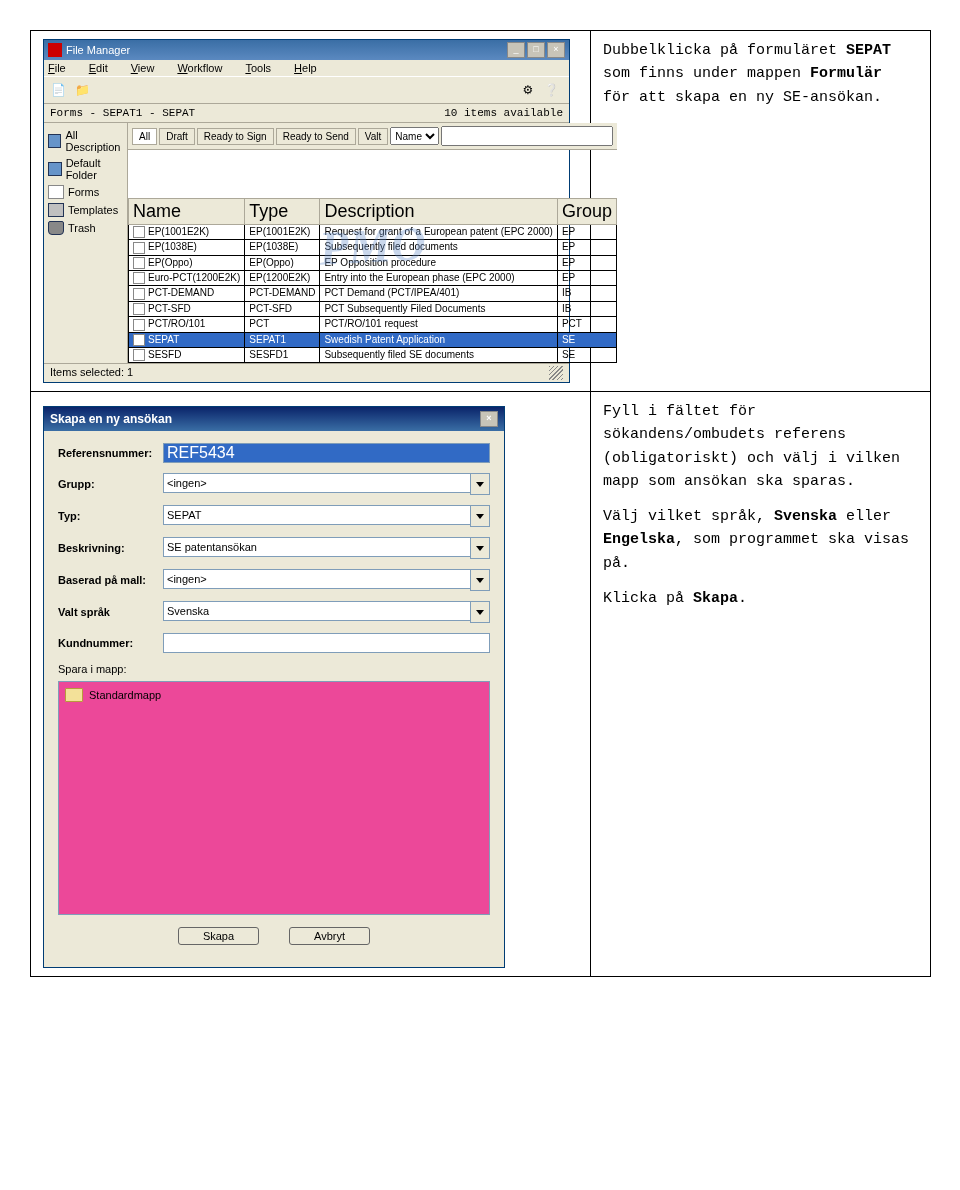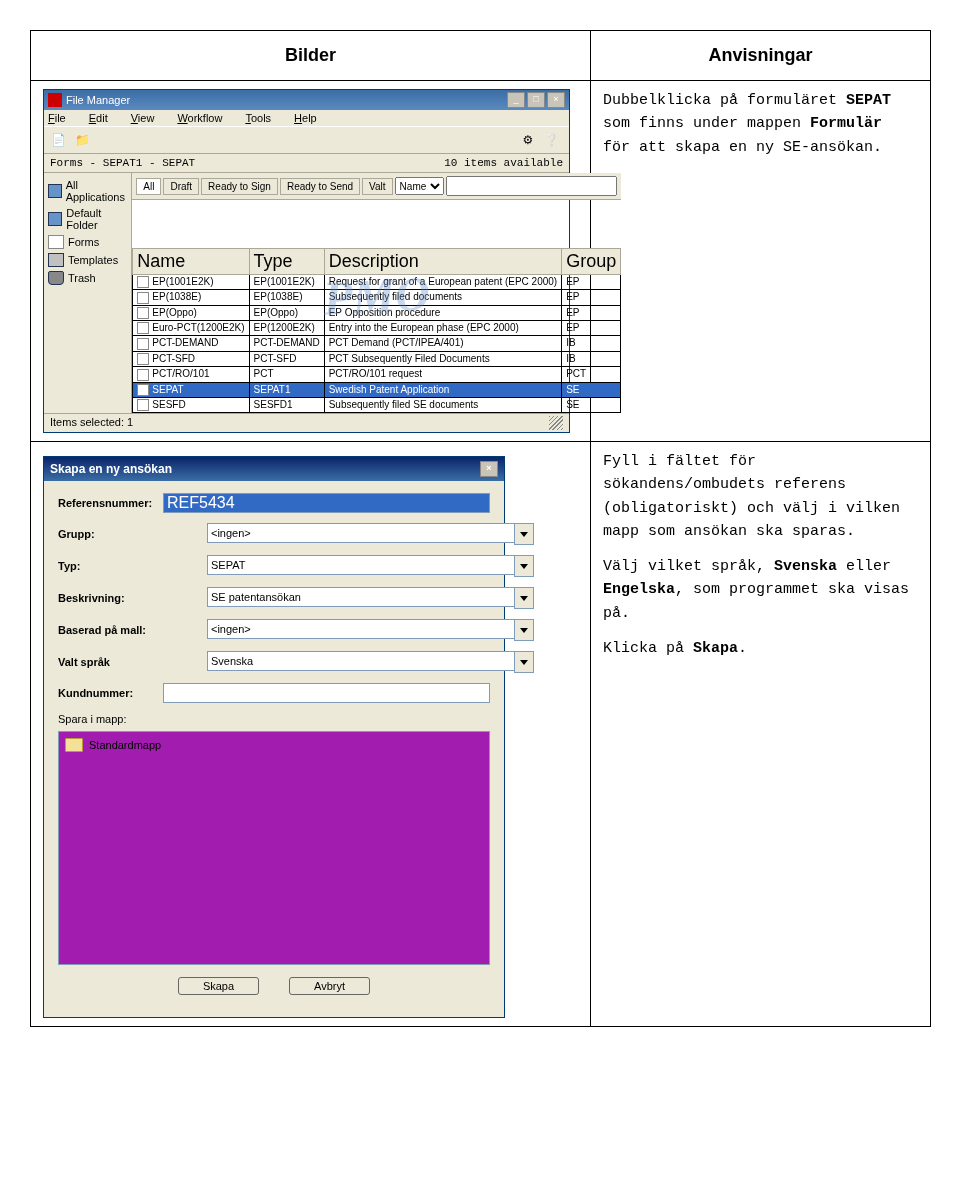--- a/index.html
+++ b/index.html
@@ -114,28 +114,28 @@
     align-items: center;
     font-size: 12px;
   }
   .dlg-titlebar .spacer { flex: 1; }
   .dlg-body { padding: 12px 14px 6px 14px; }
   .form-row { display: flex; align-items: center; margin-bottom: 10px; }
   .form-row label { width: 105px; font-weight: bold; }
   .form-row .field { flex: 1; }
   .txt { width: 100%; box-sizing: border-box; font-size: 16px; height: 20px; padding: 1px 3px; border: 1px solid #7f9db9; background: #fff; }
   .txt.sel { background: #316ac5; color: #fff; }
-  .combo { display: flex; width: 100%; margin-left: 44px; }
+  .combo { display: flex; width: 100%; }
   .combo input { flex: 1; border: 1px solid #7f9db9; border-right: none; font-size: 11px; height: 18px; padding: 0 3px; background: #fff; }
   .combo .dd { width: 18px; height: 20px; background: #ece9d8; border: 1px solid #7f9db9; display: flex; align-items: center; justify-content: center; }
   .combo .dd::after { content: ""; width: 0; height: 0; border-left: 4px solid transparent; border-right: 4px solid transparent; border-top: 5px solid #000; }
   .section-label { margin: 4px 0 6px 0; }
   .tree-box {
     border: 1px solid #7f9db9;
-    background: #a21caf;
+    background: #ec4899;
     height: 220px;
     padding: 6px;
   }
   .tree-item { display: flex; align-items: center; gap: 6px; }
   .folder-ico {
     width: 16px; height: 12px;
     background: #f3e199;
     border: 1px solid #b89b3d;
     border-radius: 1px;
     position: relative;
@@ -155,24 +155,20 @@
 </style>
 </head>
 <body>
 
 <table class="page-table">
   <colgroup>
       <col class="col-bilder">
       <col class="col-anv">
     </colgroup>
   <tbody>
-      <tr>
-    <th>Bilder</th>
-    <th>Anvisningar</th>
-  </tr>
 
   <tr>
     <td>
 
       <div class="fm-window">
         <div class="fm-titlebar">
           <span class="ico"></span>
           <span>File Manager</span>
           <span class="spacer"></span>
           <div class="winbtns">
@@ -206,21 +202,21 @@
         </div>
         <div class="fm-breadcrumb">
           <span class="bc">Forms - SEPAT1 - SEPAT</span>
           <span class="spacer"></span>
           <span>10 items available</span>
         </div>
         <div class="fm-body">
           <div class="fm-sidebar">
             <div class="sb-item">
                   <span class="sb-ico"></span>
-                  <span>All Applications</span>
+                  <span>All Description</span>
                 </div>
             <div class="sb-item">
                   <span class="sb-ico"></span>
                   <span>Default Folder</span>
                 </div>
             <div class="sb-item">
                   <span class="sb-ico sel"></span>
                   <span>Forms</span>
                 </div>
             <div class="sb-item">

